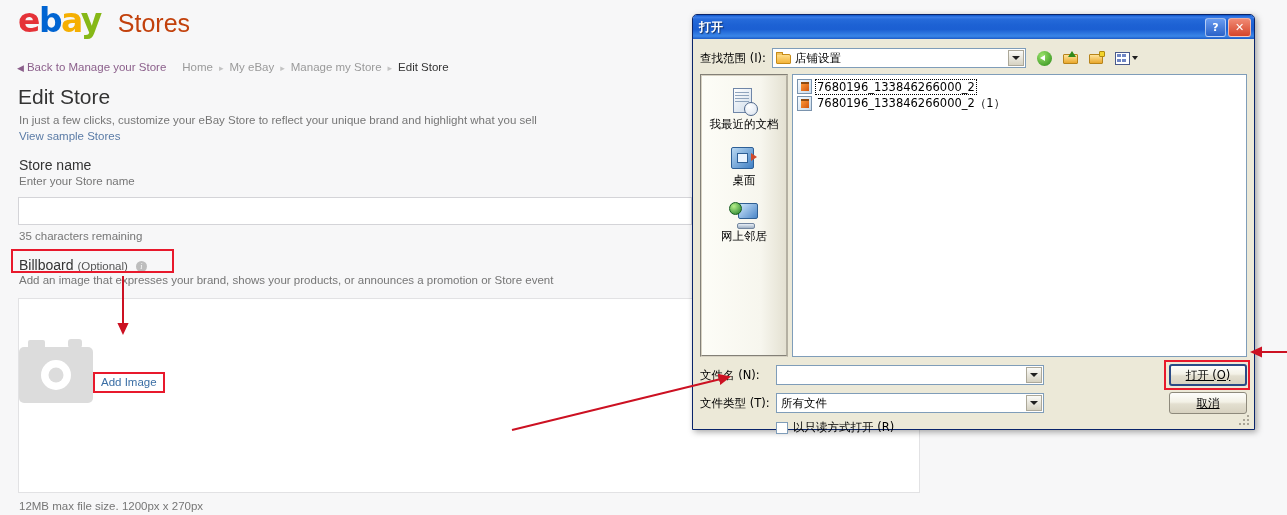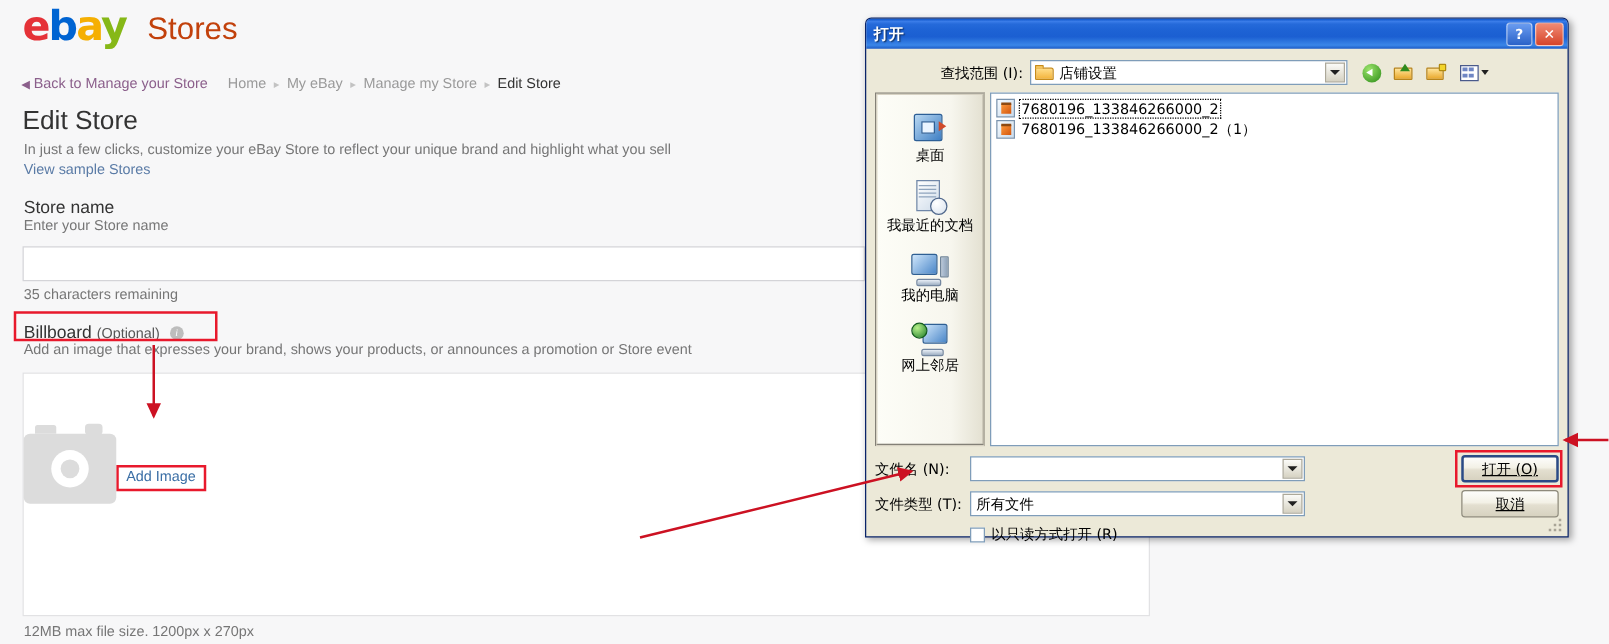--- a/index.html
+++ b/index.html
@@ -69,21 +69,21 @@
     background:linear-gradient(to bottom,#0b53c8 0%,#3a7ce8 9%,#256ada 18%,#1d62d4 40%,#1b5fd2 60%,#3a86e8 88%,#1c5bc6 100%);
     border-radius:4px 4px 0 0;display:flex;align-items:center;padding:0 3px 0 6px;
   }
   .title-text{color:#fff;font-size:12px;font-weight:bold;text-shadow:1px 1px 1px rgba(0,0,0,.55);flex:1;}
   .tb-btn{width:21px;height:19px;border-radius:3px;margin-left:2px;display:flex;align-items:center;justify-content:center;font-size:11px;font-weight:bold;color:#fff;border:1px solid rgba(255,255,255,.55);box-sizing:border-box;}
   .tb-help{background:linear-gradient(to bottom,#6a9cf0,#2a62c8);}
   .tb-close{background:linear-gradient(to bottom,#f08a74,#d6452a);width:23px;}
 
   .dlg-body{padding:6px 7px 0 7px;}
 
-  .lookin-row{display:flex;align-items:center;height:26px;justify-content:center;}
+  .lookin-row{display:flex;align-items:center;height:26px;}
   .lookin-label{font-size:11.5px;color:#000;margin-right:6px;}
   .combo{
     height:20px;background:#fff;border:1px solid #7f9db9;display:flex;align-items:center;
     font-size:11.5px;color:#000;box-sizing:border-box;position:relative;padding-left:3px;
   }
   .combo .folder-ic{width:15px;height:12px;margin-right:4px;flex:0 0 auto;position:relative;}
   .combo .folder-ic:before{content:"";position:absolute;left:0;top:2px;width:15px;height:10px;background:linear-gradient(to bottom,#ffdd88,#f3b43c);border:1px solid #c78b18;border-radius:1px 2px 1px 1px;box-sizing:border-box;}
   .combo .folder-ic:after{content:"";position:absolute;left:0;top:0;width:7px;height:3px;background:#f3c561;border:1px solid #c78b18;border-bottom:none;border-radius:1px 1px 0 0;box-sizing:border-box;}
   .combo-arrow{
     position:absolute;right:1px;top:1px;width:16px;height:16px;
@@ -252,41 +252,33 @@
             <span class="ico-views"></span>
             <span class="views-caret"></span>
           </div>
       </div>
     </div>
 
     <div class="main-area">
       <div class="places">
         <div class="place">
           <div class="pi">
+              <span class="i-recent">
+                <i></i>
+              </span>
+            </div>
+          <div class="pl">我最近的文档</div>
+        </div>
+        <div class="place">
+          <div class="pi">
               <span class="i-desk">
                 <i></i>
               </span>
             </div>
           <div class="pl">桌面</div>
-        </div>
-        <div class="place">
-          <div class="pi">
-              <span class="i-recent">
-                <i></i>
-              </span>
-            </div>
-          <div class="pl">我最近的文档</div>
-        </div>
-        <div class="place">
-          <div class="pi">
-              <span class="i-pc">
-                <i></i>
-              </span>
-            </div>
-          <div class="pl">我的电脑</div>
         </div>
         <div class="place">
           <div class="pi">
               <span class="i-net">
                 <i></i>
               </span>
             </div>
           <div class="pl">网上邻居</div>
         </div>
       </div>

